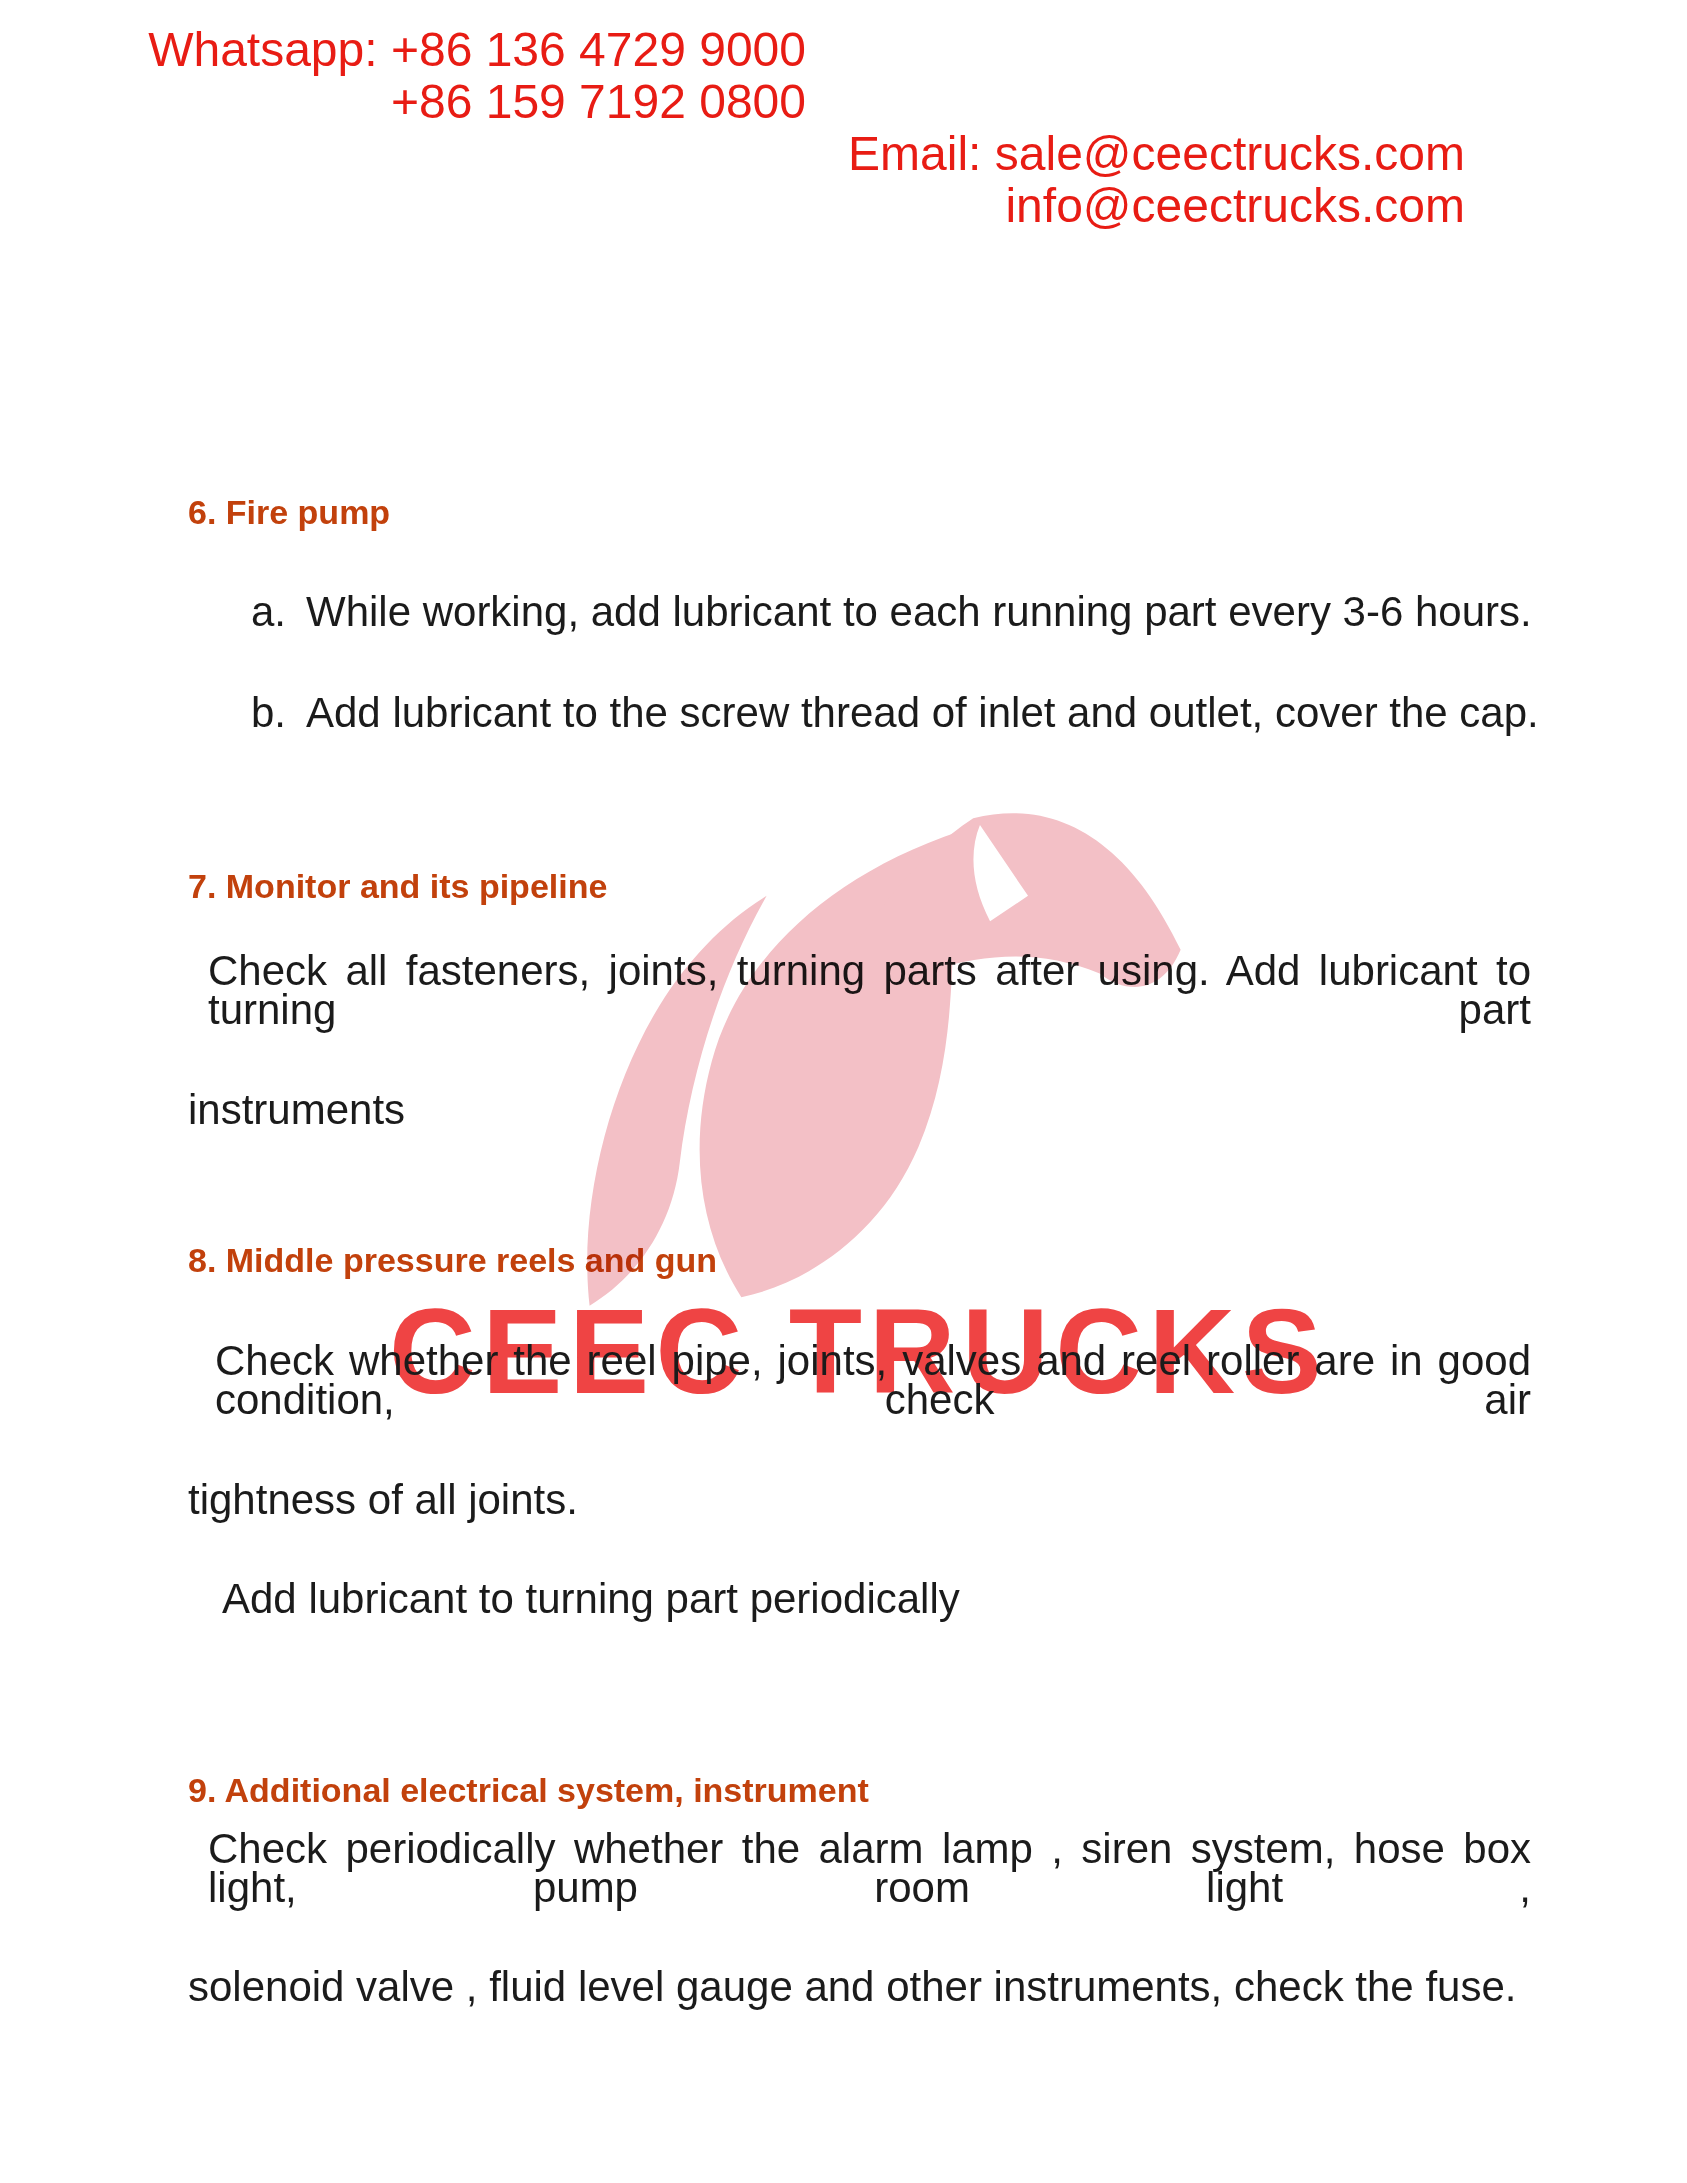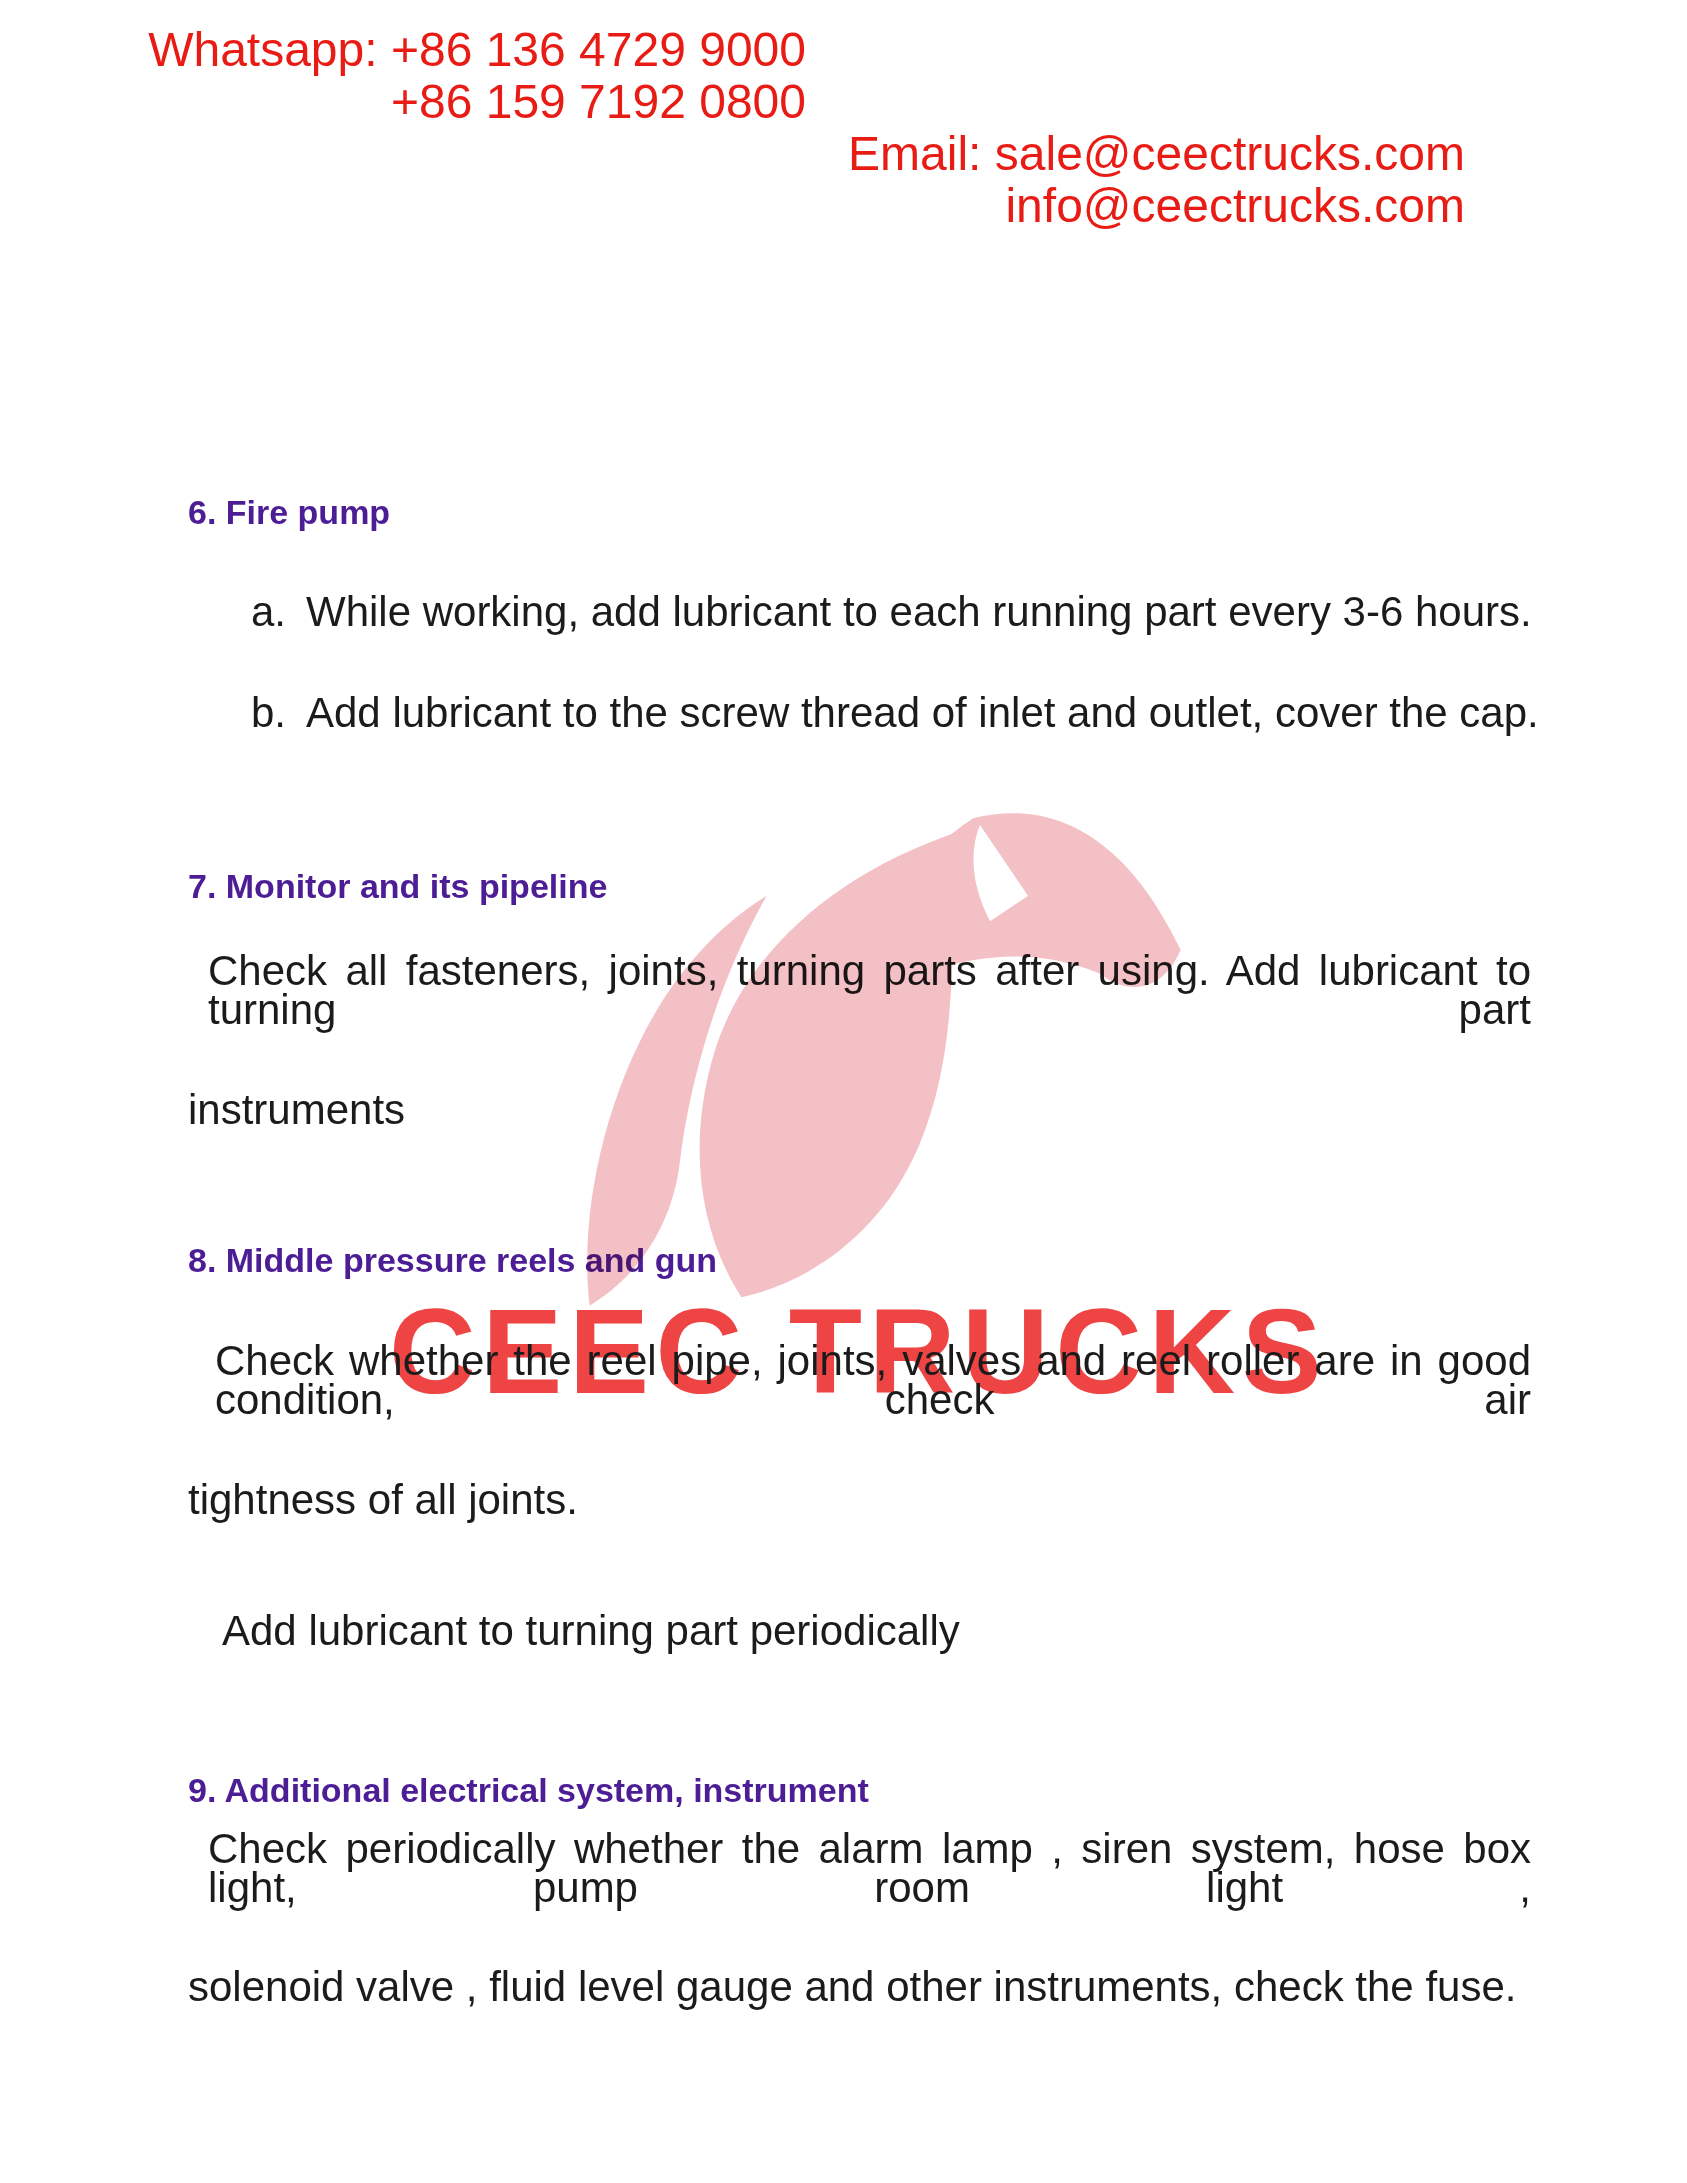--- a/index.html
+++ b/index.html
@@ -26,21 +26,21 @@
   .hdr-whatsapp{width:760px;margin-left:46px;}
   .hdr-email{width:1465px;}
   
   .h-sec{
     position:absolute;
     left:188px;
     width:1343px;
     font-size:34px;
     line-height:39px;
     font-weight:bold;
-    color:#4c1d95;
+    color:#c2410c;
     white-space:nowrap;
   }
   .bline{
     position:absolute;
     left:188px;
     width:1343px;
     font-size:42px;
     line-height:39px;
     color:#1b1b1b;
     white-space:nowrap;
@@ -129,20 +129,20 @@
     <span class="item-marker">b.</span><span>Add lubricant to the screw thread of inlet and outlet, cover the cap.</span>
   </div>
 
   <div class="h-sec txt" style="top:542px">7. Monitor and its pipeline</div>
   <div class="bline just txt" style="top:587px;padding-left:20px;width:1323px">Check all fasteners, joints, turning parts after using. Add lubricant to turning part</div>
   <div class="bline txt" style="top:648px">instruments</div>
 
   <div class="h-sec txt" style="top:760px">8. Middle pressure reels and gun</div>
   <div class="bline just txt" style="top:821px;padding-left:27px;width:1316px">Check whether the reel pipe, joints, valves and reel roller are in good condition, check air</div>
   <div class="bline txt" style="top:882px">tightness of all joints.</div>
-  <div class="bline txt" style="top:974px;padding-left:34px">Add lubricant to turning part periodically</div>
+  <div class="bline txt" style="top:942px;padding-left:34px">Add lubricant to turning part periodically</div>
 
   <div class="h-sec txt" style="top:1095px">9. Additional electrical system, instrument</div>
   <div class="bline just txt" style="top:1114px;padding-left:20px;width:1323px">Check periodically whether the alarm lamp , siren system, hose box light, pump room light ,</div>
   <div class="bline txt" style="top:1174px">solenoid valve , fluid level gauge and other instruments, check the fuse.</div>
 
 </div>
 
 
 </body></html>

